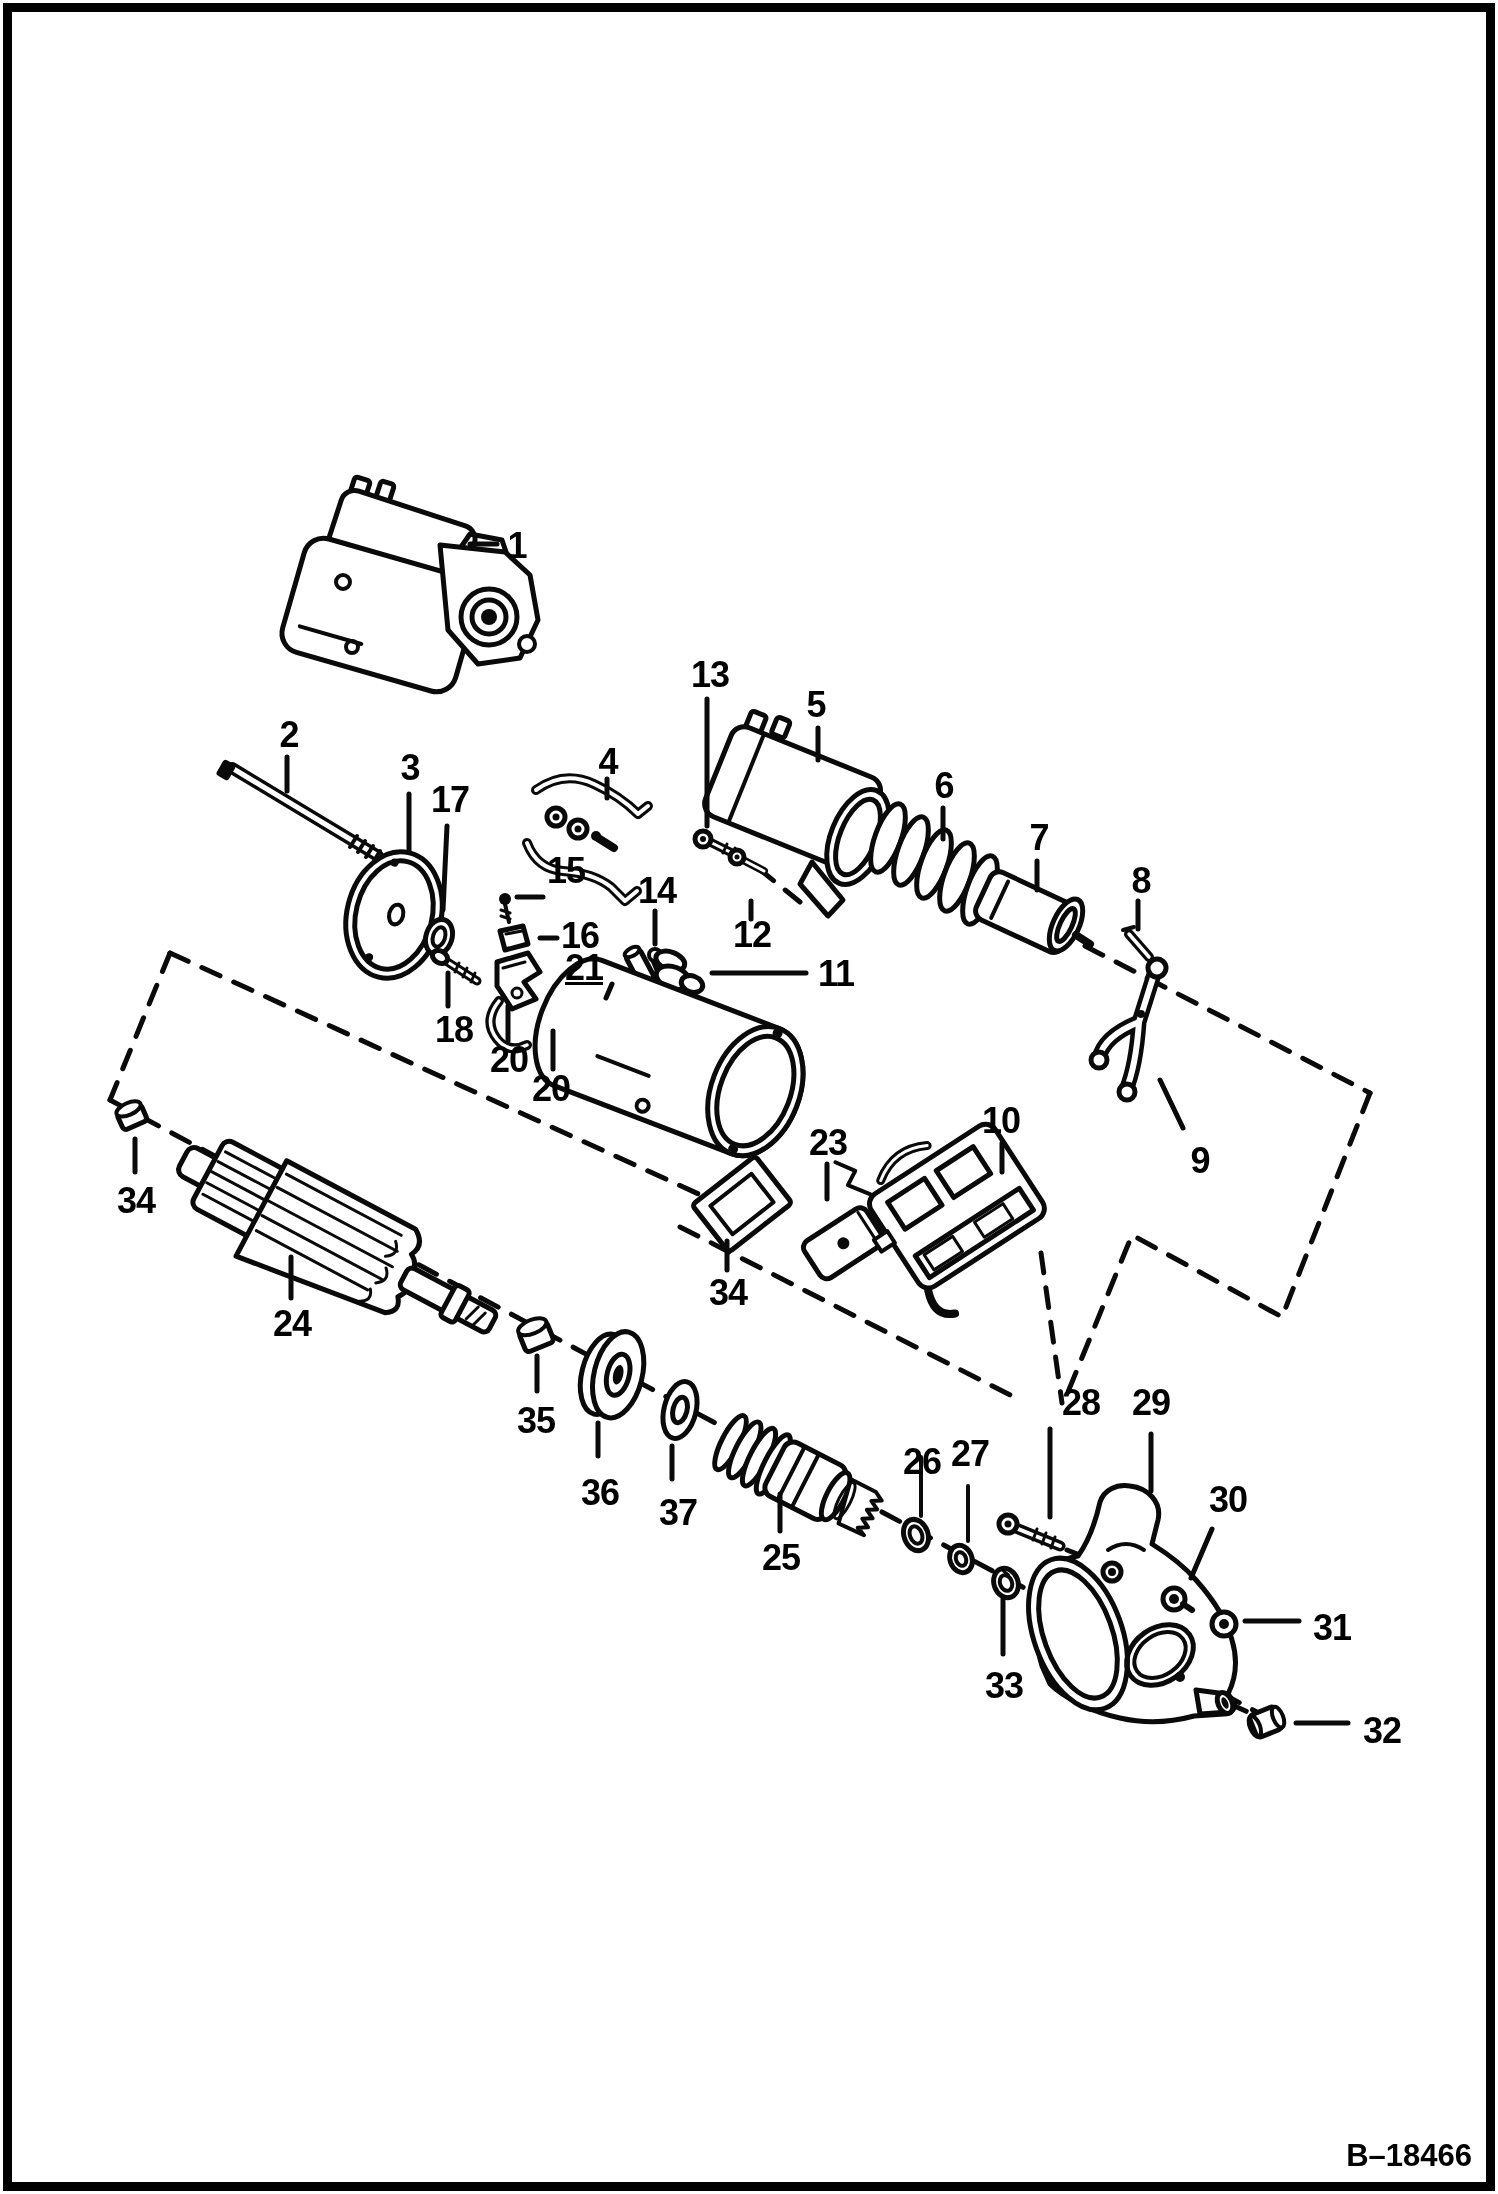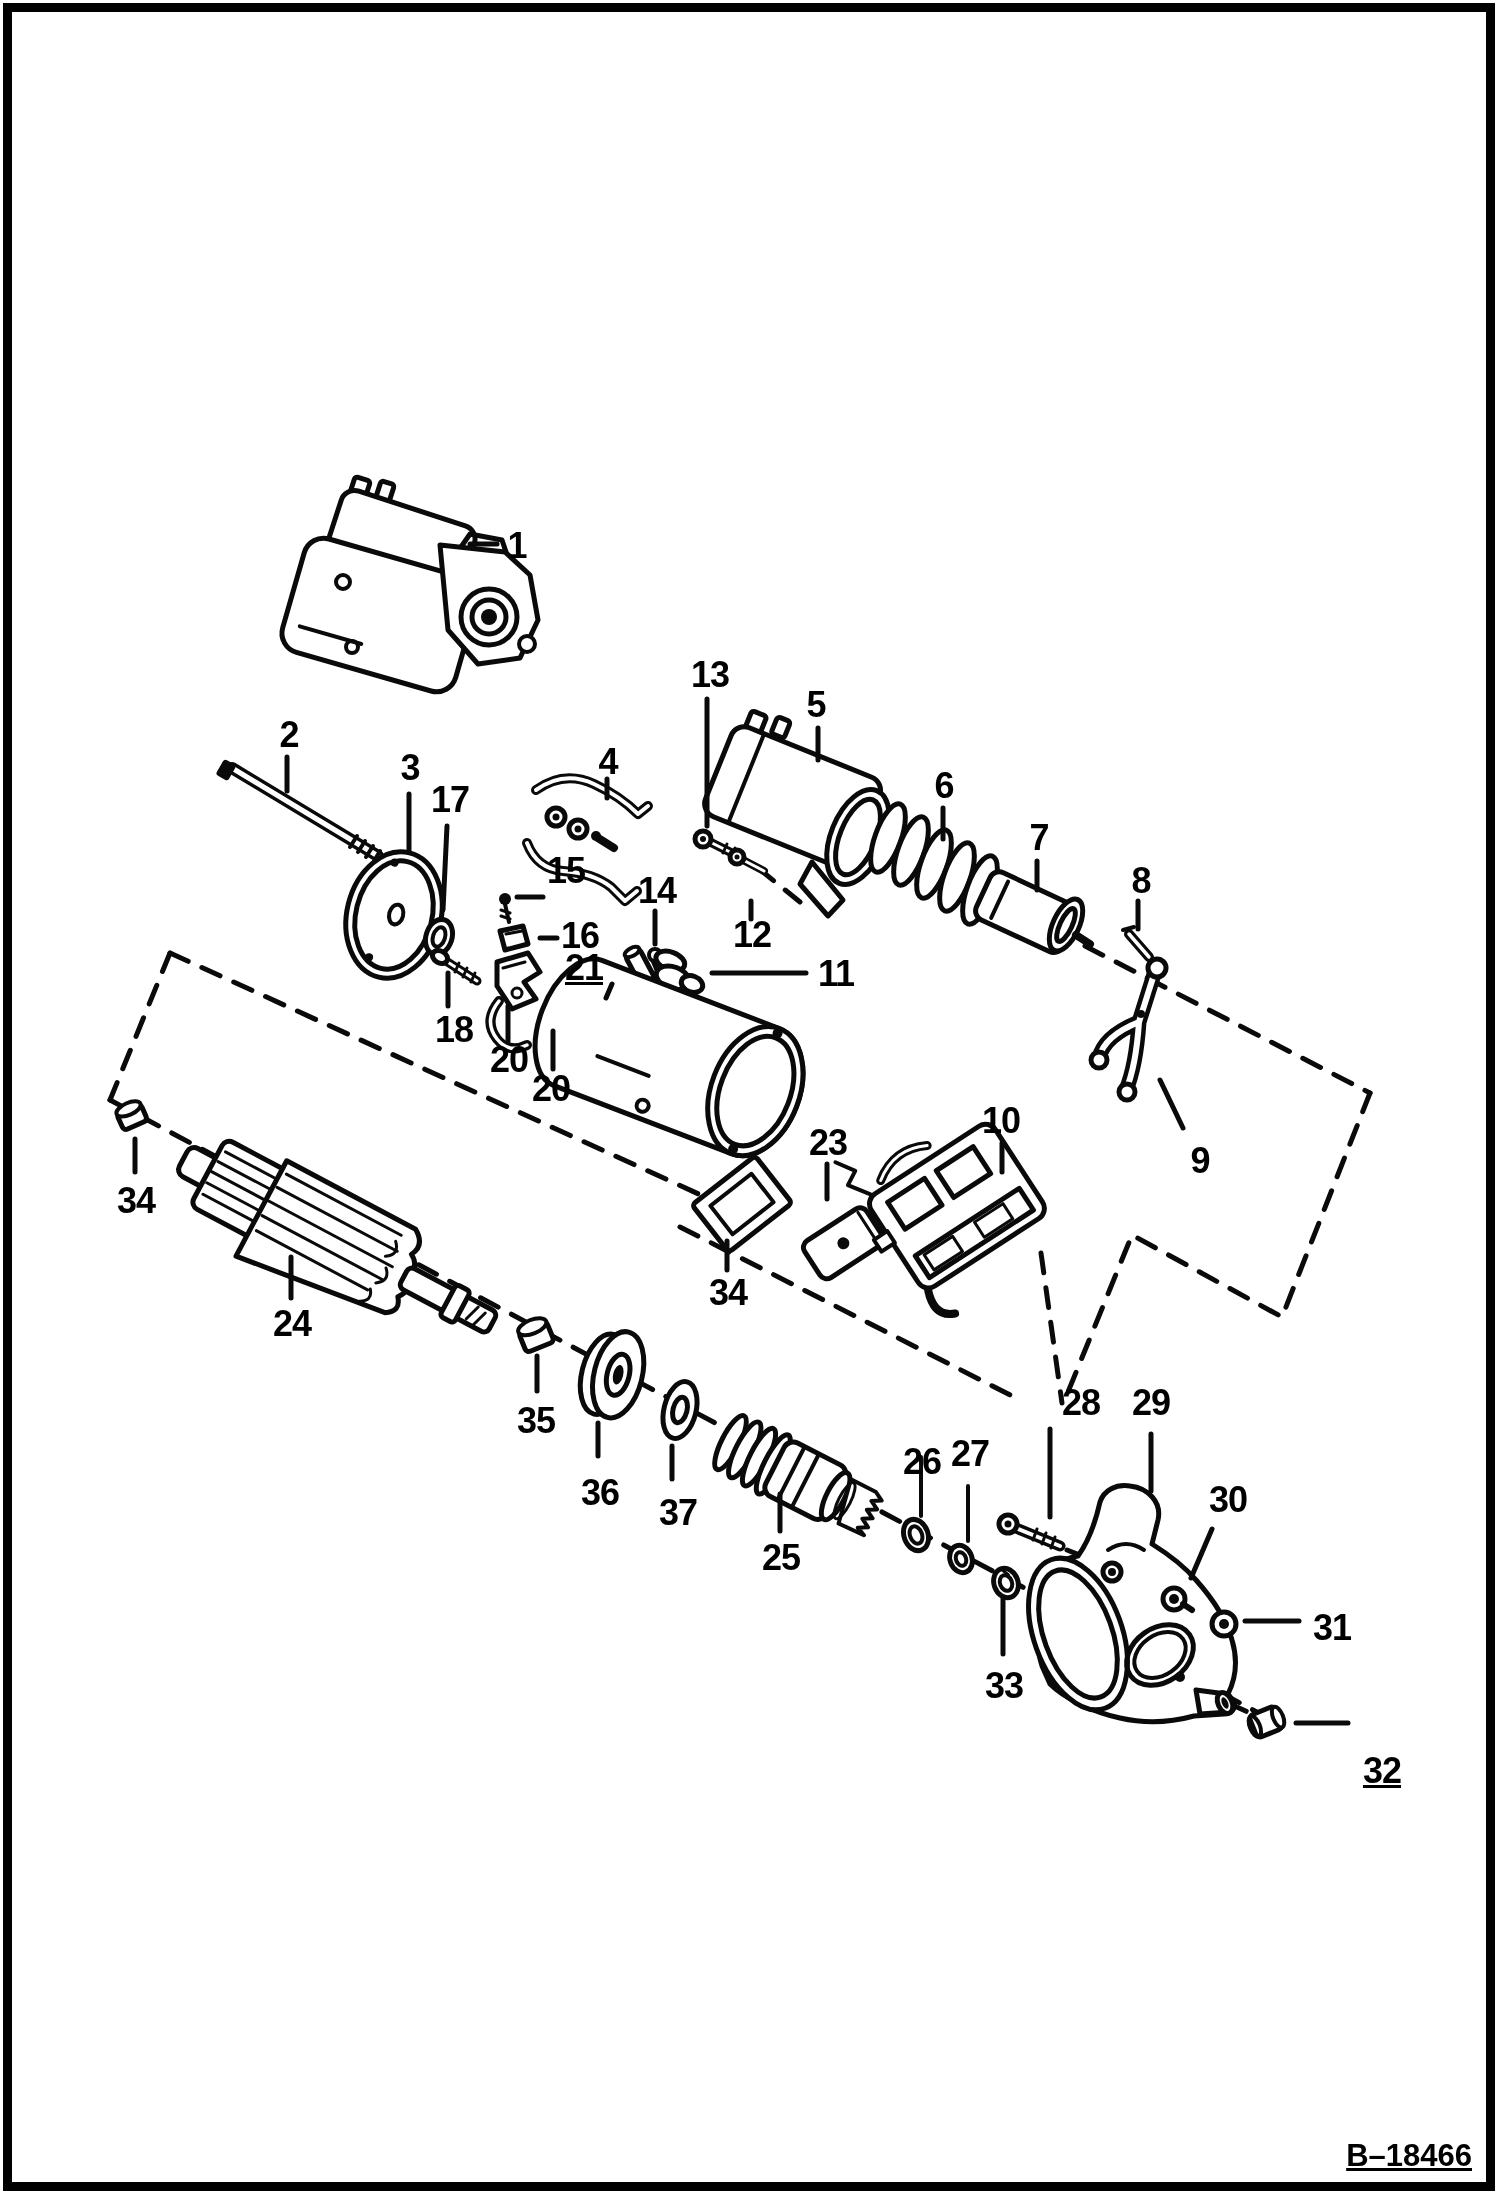--- a/index.html
+++ b/index.html
@@ -5,21 +5,21 @@
   html,body{margin:0;padding:0;background:#fff;}
   .page{position:relative;width:1498px;height:2194px;background:#fff;overflow:hidden;
         font-family:"Liberation Sans",sans-serif;}
   .frame{position:absolute;inset:3px;border:9px solid #000;pointer-events:none;}
   svg.art{position:absolute;left:0;top:0;}
   .labels{position:absolute;left:0;top:0;width:100%;height:100%;}
   .callout{position:absolute;transform:translate(-50%,-50%);
            font:700 36px "Liberation Sans",sans-serif;color:#000;letter-spacing:-1px;
            white-space:nowrap;}
   .ref-code{position:absolute;right:26px;bottom:20px;
-            font:700 31px "Liberation Sans",sans-serif;color:#000;text-decoration:underline;}
+            font:700 31px "Liberation Sans",sans-serif;color:#000;}
 </style>
 </head>
 <body>
 
 <div class="page">
 
   <svg class="art" width="1498" height="2194" viewBox="0 0 1498 2194">
     <g stroke="#0a0a0a" stroke-width="5" fill="none" stroke-linecap="round" stroke-linejoin="round">
 
       <g stroke-dasharray="20 15">
@@ -406,21 +406,21 @@
       <span class="callout" style="left: 728px; top: 1293px;">34</span>
       <span class="callout" style="left: 828px; top: 1143px;">23</span>
       <span class="callout" style="left: 292px; top: 1324px;">24</span>
       <span class="callout" style="left: 781px; top: 1558px;">25</span>
       <span class="callout" style="left: 922px; top: 1462px;">26</span>
       <span class="callout" style="left: 970px; top: 1454px;">27</span>
       <span class="callout" style="left: 1051px; top: 1403px; margin-left: 30px;">28</span>
       <span class="callout" style="left: 1151px; top: 1403px;">29</span>
       <span class="callout" style="left: 1228px; top: 1500px;">30</span>
       <span class="callout" style="left: 1332px; top: 1628px;">31</span>
-      <span class="callout" style="left: 1382px; top: 1771px; text-decoration: underline;">32</span>
+      <span class="callout" style="left: 1382px; top: 1731px;">32</span>
       <span class="callout" style="left: 1004px; top: 1686px;">33</span>
       <span class="callout" style="left: 136px; top: 1201px;">34</span>
       <span class="callout" style="left: 536px; top: 1421px;">35</span>
       <span class="callout" style="left: 600px; top: 1493px;">36</span>
       <span class="callout" style="left: 678px; top: 1513px;">37</span>
     </div>
 
   <div class="ref-code">B–18466</div>
 
   <div class="frame"></div>

